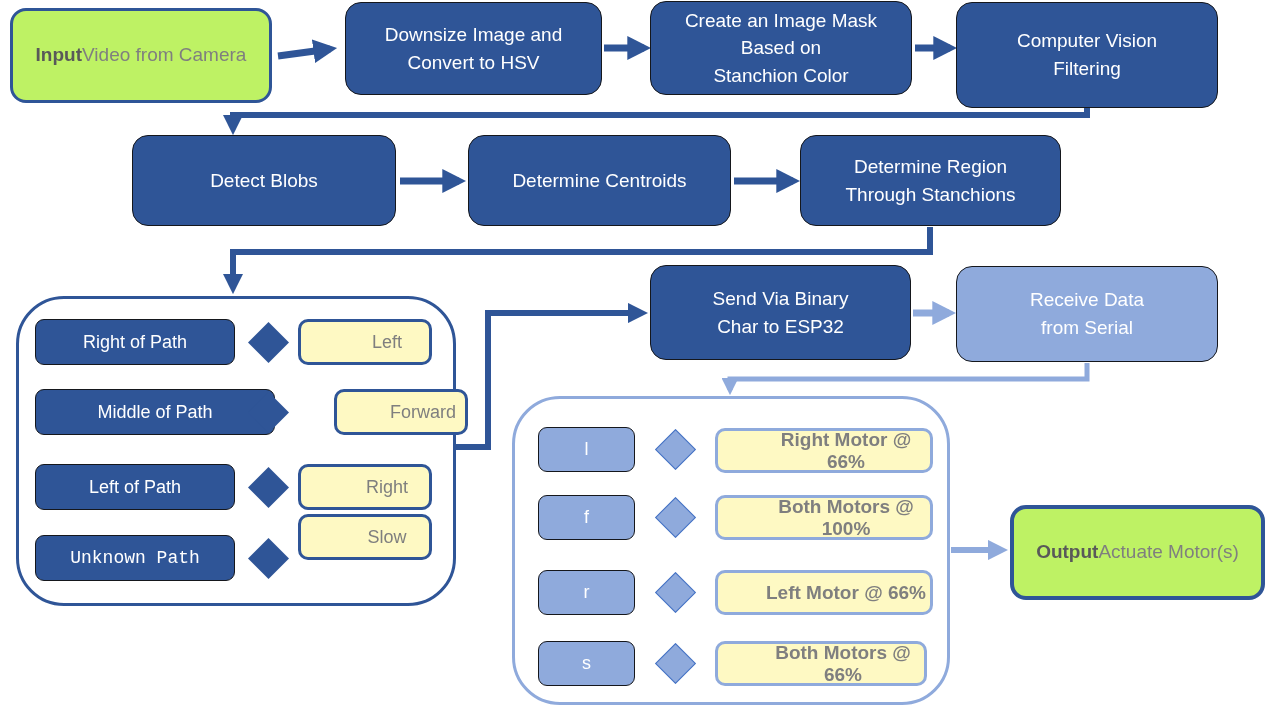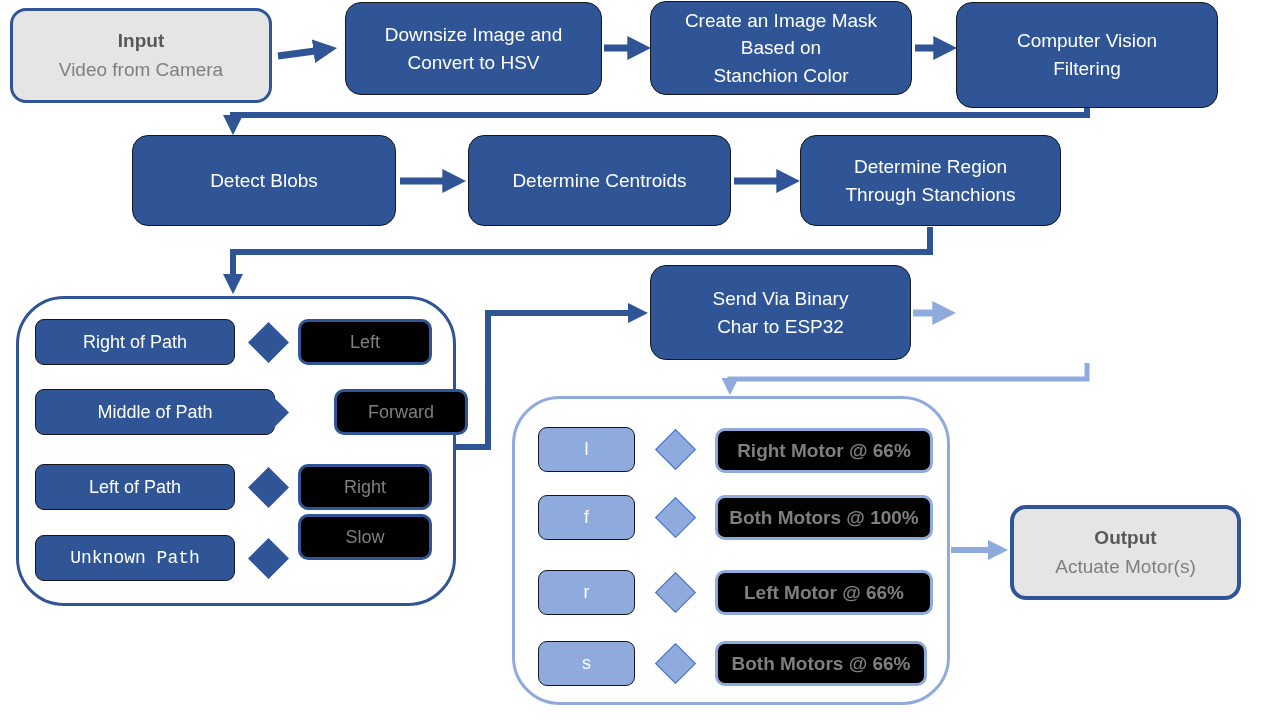--- a/index.html
+++ b/index.html
@@ -15,36 +15,36 @@
   }
   .process{
     background:#2F5597;color:#fff;border:1.5px solid #15171c;border-radius:16px;
     font-size:19px;line-height:1.45;
   }
   .process-light{
     background:#8FAADC;color:#fff;border:1.5px solid #15171c;border-radius:16px;
     font-size:19px;line-height:1.45;
   }
   .io{
-    background:#e5e5e5;border:3px solid #2F5597;border-radius:16px;
-    flex-direction:column;line-height:1.5;font-size:19px;
+    background:#bef264;border:3px solid #2F5597;border-radius:16px;
+    flex-direction:row;line-height:1.5;font-size:19px;
   }
   .io.thick{border-width:4px;}
   .io .t{font-weight:bold;color:#595959;}
   .io .s{color:#7F7F7F;}
   .group{border:3px solid #2F5597;border-radius:48px;background:transparent;}
   .group.light{border-color:#8FAADC;}
   .chip{
     background:#2F5597;color:#fff;border:1.5px solid #15171c;border-radius:9px;
     font-size:18px;
   }
   .chip.light{background:#8FAADC;}
   .act{
-    background:#000000;border:3px solid #2F5597;border-radius:10px;
-    color:#7F7F7F;font-size:18px;
+    background:#fef9c3;border:3px solid #2F5597;border-radius:10px;
+    color:#7F7F7F;font-size:18px;padding-left:44px;
   }
   .act.light{border-color:#8FAADC;font-size:19px;font-weight:bold;}
   .diamond{width:29px;height:29px;transform:rotate(45deg);background:#2F5597;}
   .diamond.light{background:#8FAADC;border:1.5px solid #4472C4;}
 </style>
 </head>
 <body>
 
 <div id="canvas">
 
@@ -82,20 +82,22 @@
   <div class="abs box process" style="left:956px;top:2px;width:262px;height:106px;">Computer Vision
 Filtering</div>
 
   <div class="abs box process" style="left:132px;top:135px;width:264px;height:91px;">Detect Blobs</div>
   <div class="abs box process" style="left:468px;top:135px;width:263px;height:91px;">Determine Centroids</div>
   <div class="abs box process" style="left:800px;top:135px;width:261px;height:91px;">Determine Region
 Through Stanchions</div>
 
   <div class="abs box process" style="left:650px;top:265px;width:261px;height:95px;">Send Via Binary
 Char to ESP32</div>
+  <div class="abs box process-light" style="left:956px;top:266px;width:262px;height:96px;">Receive Data
+from Serial</div>
 
   <div class="abs group" style="left:16px;top:296px;width:440px;height:310px;"></div>
 
   <div class="abs box chip" style="left:35px;top:319px;width:200px;height:46px;">Right of Path</div>
   <div class="abs diamond" style="left:254px;top:328px;"></div>
   <div class="abs box act" style="left:298px;top:319px;width:134px;height:46px;">Left</div>
 
   <div class="abs box chip" style="left:35px;top:389px;width:240px;height:46px;">Middle of Path</div>
   <div class="abs diamond" style="left:254px;top:398px;"></div>
   <div class="abs box act" style="left:298px;top:389px;width:134px;height:46px;margin-left:36px;">Forward</div>
@@ -119,18 +121,18 @@
   <div class="abs box act light" style="left:715px;top:495px;width:218px;height:45px;">Both Motors @ 100%</div>
 
   <div class="abs box chip light" style="left:538px;top:570px;width:97px;height:45px;">r</div>
   <div class="abs diamond light" style="left:661px;top:578px;"></div>
   <div class="abs box act light" style="left:715px;top:570px;width:218px;height:45px;">Left Motor @ 66%</div>
 
   <div class="abs box chip light" style="left:538px;top:641px;width:97px;height:45px;">s</div>
   <div class="abs diamond light" style="left:661px;top:649px;"></div>
   <div class="abs box act light" style="left:715px;top:641px;width:212px;height:45px;">Both Motors @ 66%</div>
 
-  <div class="abs box io thick" style="left:1010px;top:505px;width:231px;height:95px;">
+  <div class="abs box io thick" style="left:1010px;top:505px;width:255px;height:95px;">
     <div class="t">Output</div>
     <div class="s">Actuate Motor(s)</div>
   </div>
 
 </div>
 
 </body></html>

